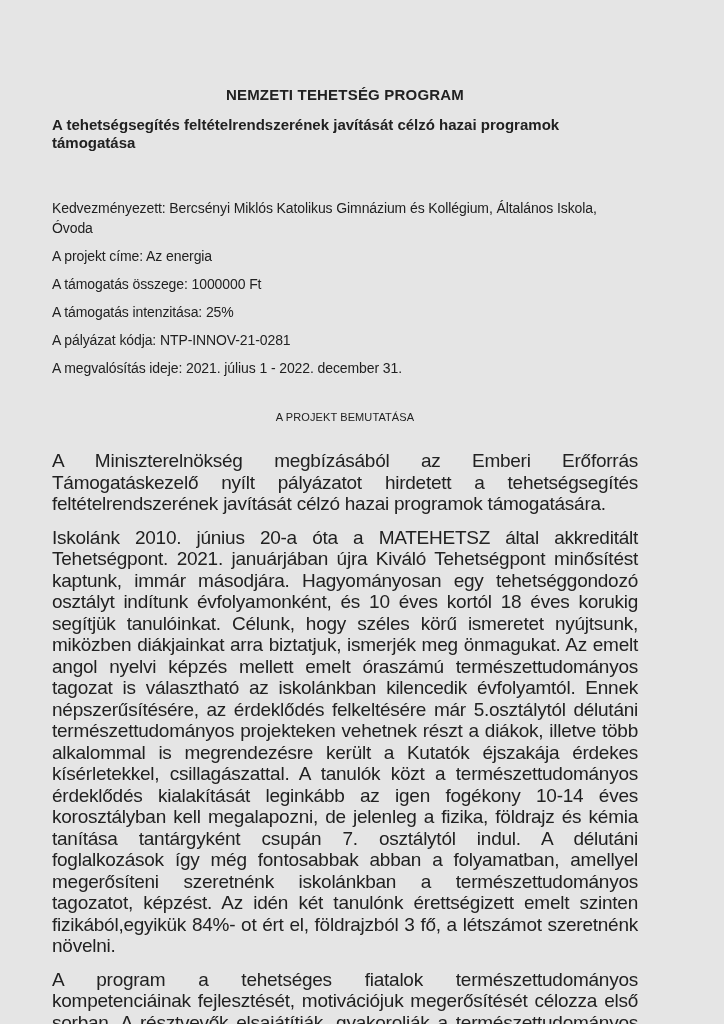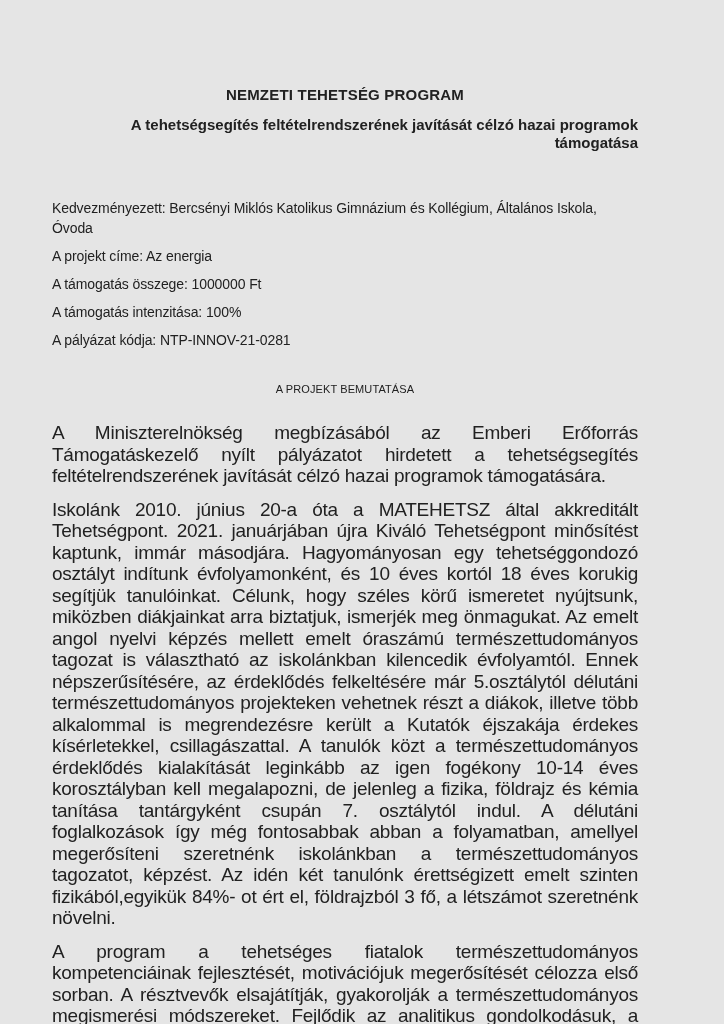--- a/index.html
+++ b/index.html
@@ -24,21 +24,21 @@
     font-size: 15px;
     font-weight: 700;
     text-align: center;
     letter-spacing: 0.2px;
     margin: 0 0 12px 0;
     line-height: 18px;
   }
   .doc-subtitle {
     font-size: 15px;
     font-weight: 700;
-    text-align: right;
+    text-align: left;
     margin: 0 0 46px 0;
     line-height: 18px;
   }
   .meta-block {
     margin: 0 12px 30px 0;
   }
   .meta-block p {
     font-size: 14px;
     font-weight: 400;
     line-height: 20px;
@@ -68,22 +68,23 @@
 <div class="page">
 
   <h1 class="doc-title">NEMZETI TEHETSÉG PROGRAM</h1>
 
   <h2 class="doc-subtitle">A tehetségsegítés feltételrendszerének javítását célzó hazai programok támogatása</h2>
 
   <div class="meta-block">
     <p>Kedvezményezett: Bercsényi Miklós Katolikus Gimnázium és Kollégium, Általános Iskola, Óvoda</p>
     <p>A projekt címe: Az energia</p>
     <p>A támogatás összege: 1000000 Ft</p>
-    <p>A támogatás intenzitása: 100%</p>
+    <p>A támogatás intenzitása: 25%</p>
     <p>A pályázat kódja: NTP-INNOV-21-0281</p>
+    <p>A megvalósítás ideje: 2021. július 1 - 2022. december 31.</p>
   </div>
 
   <h3 class="section-heading">A PROJEKT BEMUTATÁSA</h3>
 
   <p class="body-paragraph">A Miniszterelnökség megbízásából az Emberi Erőforrás Támogatáskezelő nyílt pályázatot hirdetett a tehetségsegítés feltételrendszerének javítását célzó hazai programok támogatására.</p>
 
   <p class="body-paragraph">Iskolánk 2010. június 20-a óta a MATEHETSZ által akkreditált Tehetségpont.  2021. januárjában újra Kiváló Tehetségpont minősítést kaptunk, immár másodjára. Hagyományosan egy tehetséggondozó osztályt indítunk évfolyamonként, és 10 éves kortól 18 éves korukig segítjük tanulóinkat. Célunk, hogy széles körű ismeretet nyújtsunk, miközben diákjainkat arra biztatjuk, ismerjék meg önmagukat. Az emelt angol nyelvi képzés mellett emelt óraszámú természettudományos tagozat is választható az iskolánkban kilencedik évfolyamtól. Ennek népszerűsítésére, az érdeklődés felkeltésére már 5.osztálytól délutáni természettudományos projekteken vehetnek részt a diákok, illetve több alkalommal is megrendezésre került a Kutatók éjszakája érdekes kísérletekkel, csillagászattal.  A tanulók közt a természettudományos érdeklődés kialakítását leginkább az igen fogékony 10-14 éves korosztályban kell megalapozni, de jelenleg a fizika, földrajz és kémia tanítása tantárgyként csupán 7. osztálytól indul. A délutáni foglalkozások így még fontosabbak abban a folyamatban, amellyel megerősíteni szeretnénk iskolánkban a természettudományos tagozatot, képzést. Az idén két tanulónk érettségizett emelt szinten fizikából,egyikük 84%- ot ért el, földrajzból 3 fő, a létszámot szeretnénk növelni.</p>
 
   <p class="body-paragraph">A program a tehetséges fiatalok természettudományos kompetenciáinak fejlesztését, motivációjuk megerősítését célozza első sorban.  A résztvevők elsajátítják, gyakorolják a természettudományos megismerési módszereket. Fejlődik az analitikus gondolkodásuk, a problémafelvető és - megoldó képességük, kérdéseket vetnek fel, megtapasztalják, hogy több út is vezethet a megoldáshoz. A tanóra keretei sokszor kevésnek bizonyulnak, nem adnak teret a kreativitásnak, a kooperálásnak, a közös, elvégzett munka örömének. A megtapasztalásra, önálló felismerésre, megértésre nincs elég ideje a tanulóknak. A 60 órás foglalkozás lehetőséget ad arra, hogy a gyermekeknek idejük legyen a kérdésfelvetésre, tapasztalatok szerzésére, vitára, együttműködésre.  Előtérbe kerül a foglalkozásokon a kutatásalapú, a problémaalapú, a projekt és a felfedezéses pedagógiai módszerek, melyek a tanórákon sokszor idő hiányában, háttérbe szorulnak.  A különböző tudományterületek, tantárgyak is gyakran elhatárolódnak egymástól, a tanórák kereteit nem lépik át, hiszen a szaktanár csak néhány tudományterületben jártas, kevés a lehetőség, idő az "átjárásra", pedig fontos, hogy a gyermekek megértésék az őket körülvevő világ komplexitását.  A délutáni foglalkozás remek lehetőség erre, hiszen több, különböző személyiségű és tantárgyat oktató pedagógus tartja: egy</p>
 

